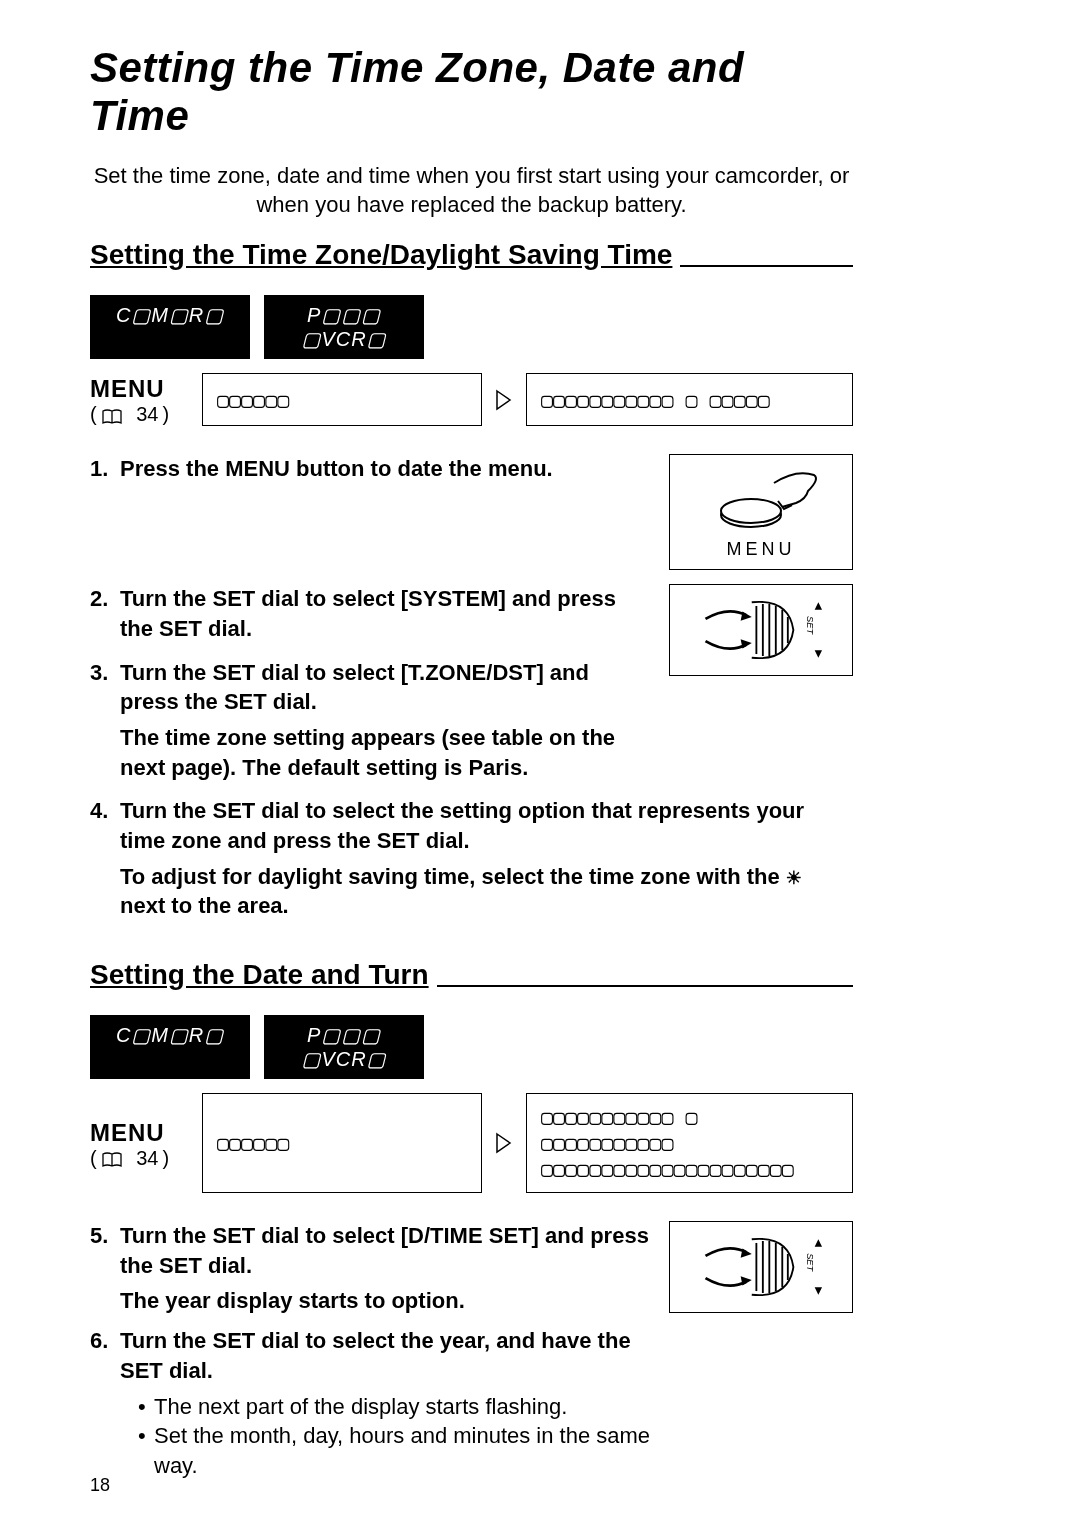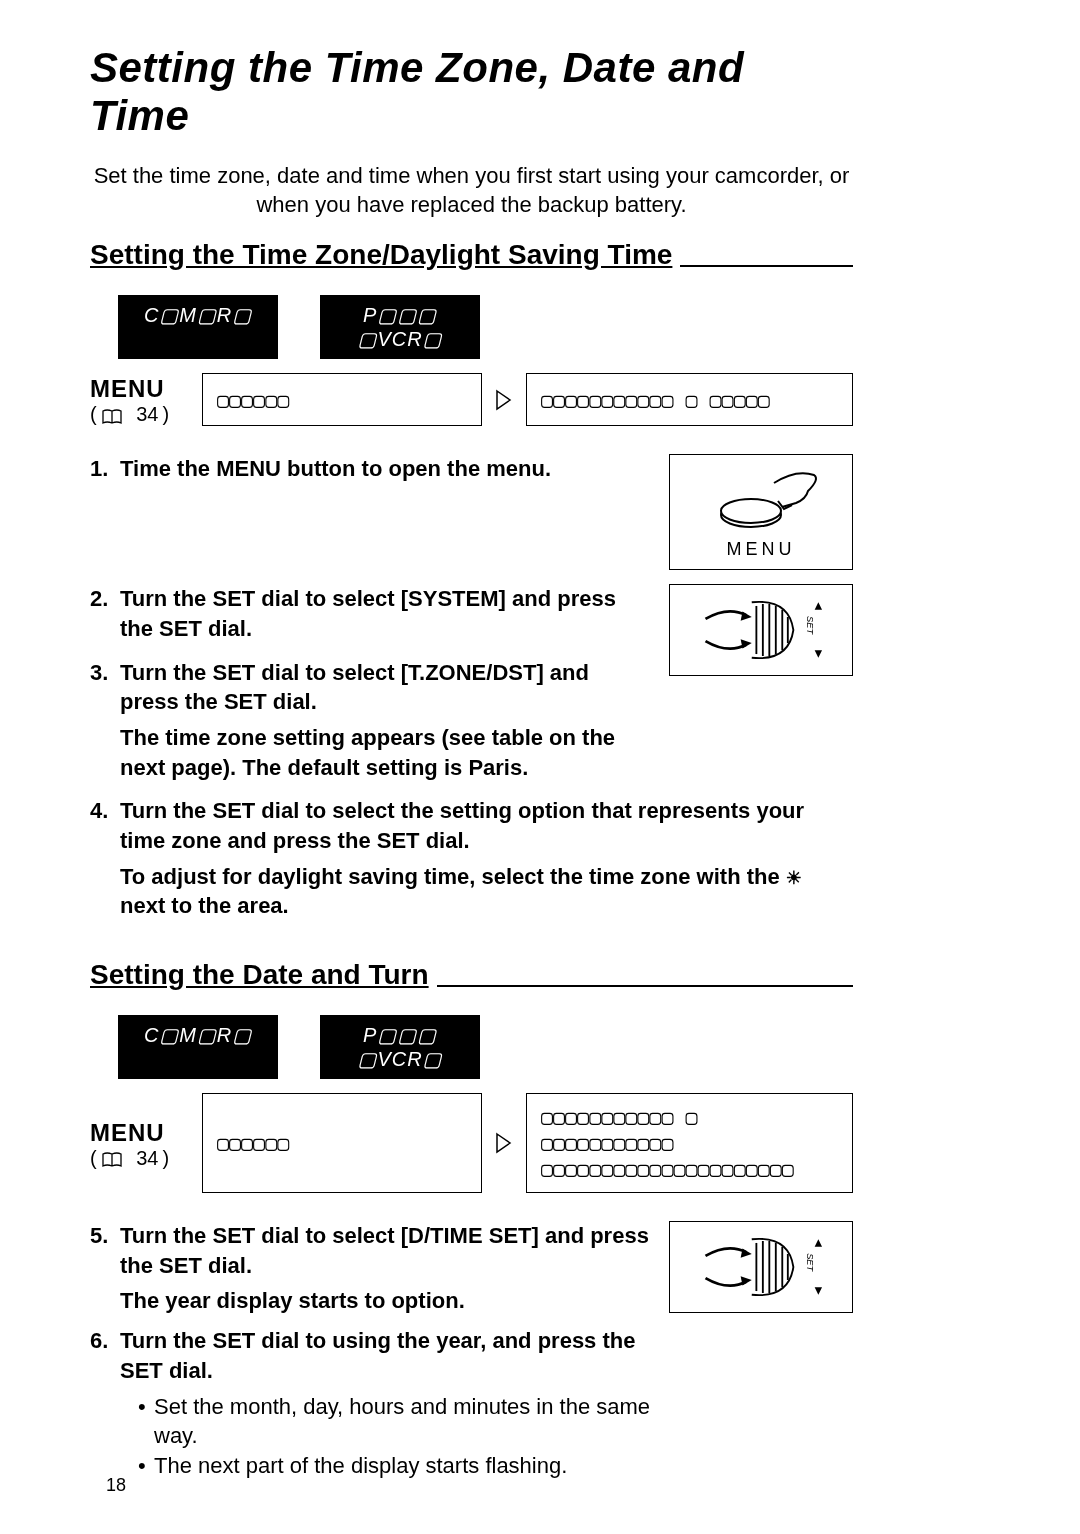--- a/index.html
+++ b/index.html
@@ -62,21 +62,20 @@
   .mode-box {
     background: #000;
     color: #fff;
     font-style: italic;
     font-weight: 400;
     font-size: 20px;
     width: 160px;
     padding: 8px 0;
     text-align: center;
     letter-spacing: 1px;
-    margin-left: 28px;
   }
   .menu-row {
     display: flex;
     align-items: stretch;
     gap: 12px;
     margin-bottom: 28px;
   }
   .menu-label {
     display: flex;
     flex-direction: column;
@@ -186,21 +185,21 @@
     letter-spacing: 4px;
     margin-top: 4px;
   }
   .dst-icon {
     font-size: 18px;
     vertical-align: middle;
   }
   .page-number {
     position: absolute;
     bottom: 38px;
-    left: 106px;
+    left: 90px;
     font-size: 18px;
   }
 </style>
 </head>
 <body>
 
 <div class="page">
 
   <h1 class="page-title">Setting the Time Zone, Date and Time</h1>
   <div class="title-rule"></div>
@@ -235,21 +234,21 @@
     </div>
     <div class="menu-box">▢▢▢▢▢▢▢▢▢▢▢ ▢ ▢▢▢▢▢</div>
   </div>
 
   <div class="steps">
 
     <div class="step-row">
       <div class="step-text">
         <div class="step-line">
           <span class="num">1.</span>
-          <span>Time the MENU button to open the menu.</span>
+          <span>Press the MENU button to date the menu.</span>
         </div>
       </div>
       <div class="illus menu-illus">
         <svg viewBox="0 0 130 70" width="130" height="70">
           <ellipse cx="55" cy="50" rx="30" ry="12" fill="none" stroke="#000" stroke-width="2"></ellipse>
           <ellipse cx="55" cy="46" rx="30" ry="12" fill="#fff" stroke="#000" stroke-width="2"></ellipse>
           <path d="M78 18 Q100 4 118 10 Q124 14 112 26 Q110 34 100 38 L86 42" fill="none" stroke="#000" stroke-width="2"></path>
           <path d="M82 36 L88 44 L96 40" fill="none" stroke="#000" stroke-width="2"></path>
         </svg>
         <div class="menu-caption">MENU</div>
@@ -331,25 +330,25 @@
 
     <div class="step-row">
       <div class="step-text">
         <div class="step-line">
           <span class="num">5.</span>
           <span>Turn the SET dial to select [D/TIME SET] and press the SET dial.</span>
         </div>
         <div class="step-sub">The year display starts to option.</div>
         <div class="step-line" style="margin-top:10px;">
           <span class="num">6.</span>
-          <span>Turn the SET dial to using the year, and press the SET dial.</span>
+          <span>Turn the SET dial to select the year, and have the SET dial.</span>
         </div>
         <ul class="bullets">
+          <li>The next part of the display starts flashing.</li>
           <li>Set the month, day, hours and minutes in the same way.</li>
-          <li>The next part of the display starts flashing.</li>
         </ul>
       </div>
       <div class="illus dial-illus">
         <svg viewBox="0 0 160 80" width="160" height="74">
           <path d="M70 10 Q110 6 115 40 Q110 74 70 70" fill="none" stroke="#000" stroke-width="2"></path>
           <path d="M75 14 L75 66" stroke="#000" stroke-width="2"></path>
           <path d="M82 12 L82 68 M89 12 L89 68 M96 14 L96 66 M103 18 L103 62 M109 26 L109 54" stroke="#000" stroke-width="2"></path>
           <path d="M20 28 Q44 14 64 24 M20 52 Q44 66 64 56" fill="none" stroke="#000" stroke-width="3"></path>
           <path d="M60 20 L70 26 L58 30 Z" fill="#000"></path>
           <path d="M60 60 L70 54 L58 50 Z" fill="#000"></path>

